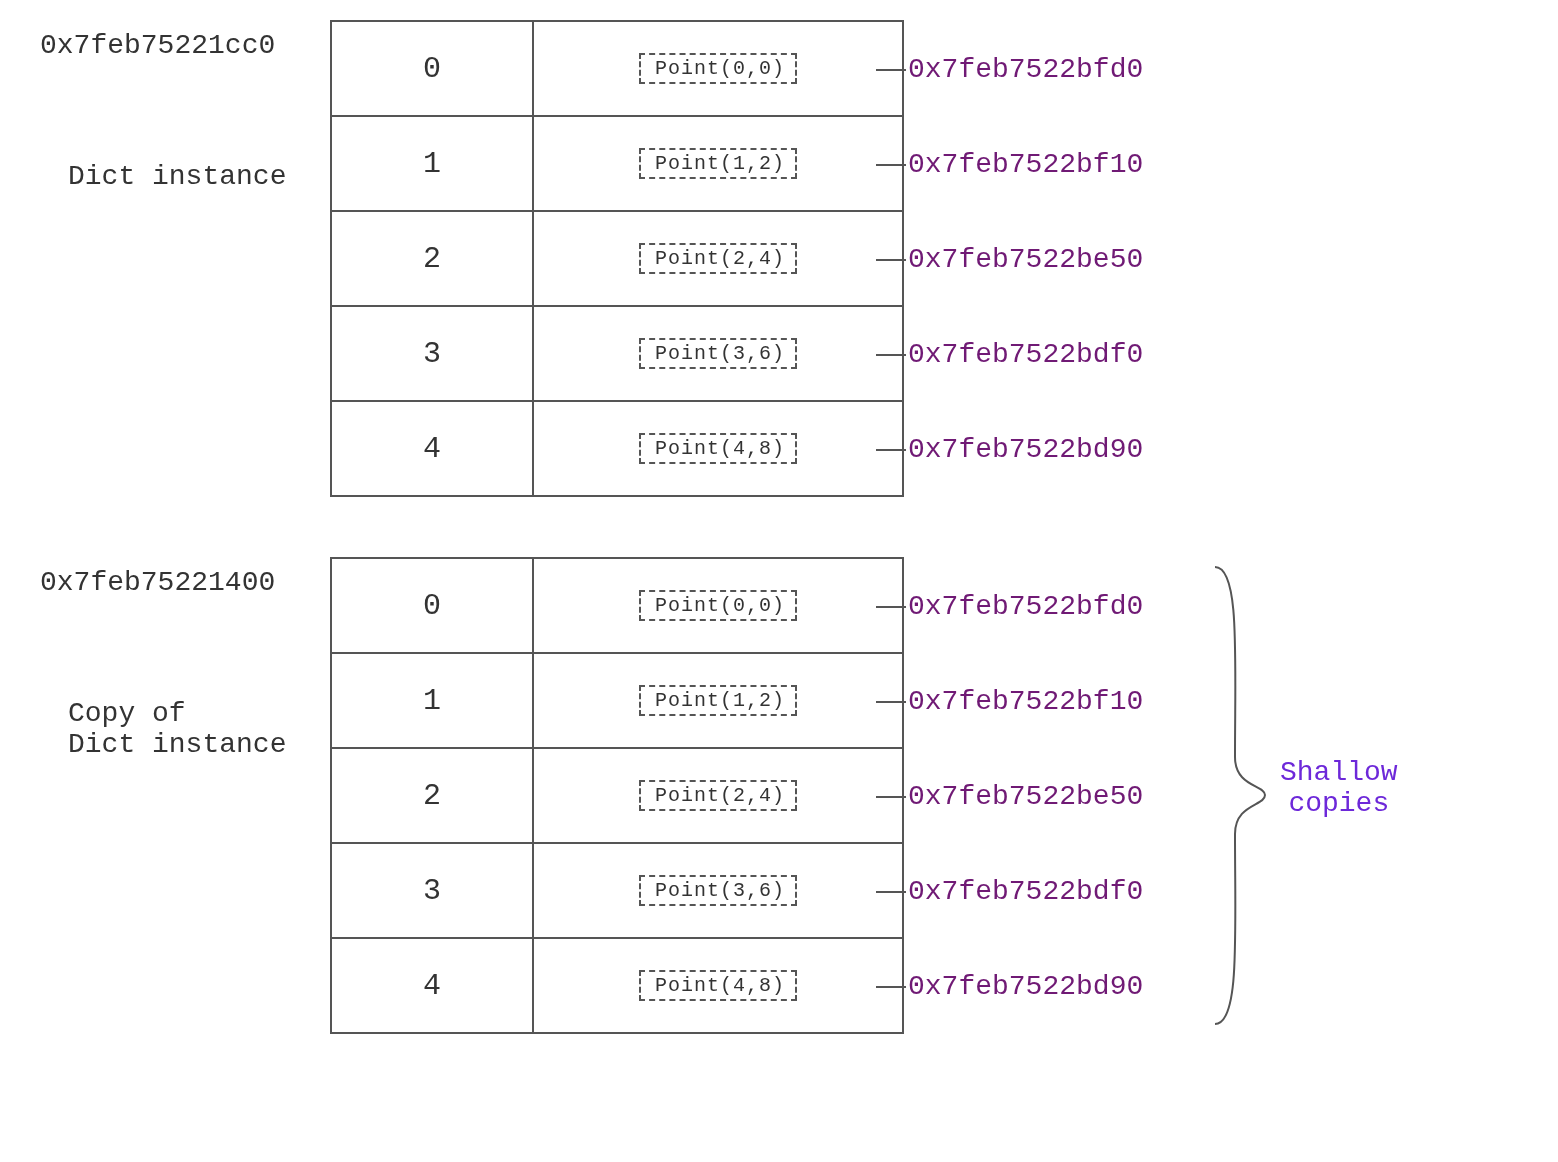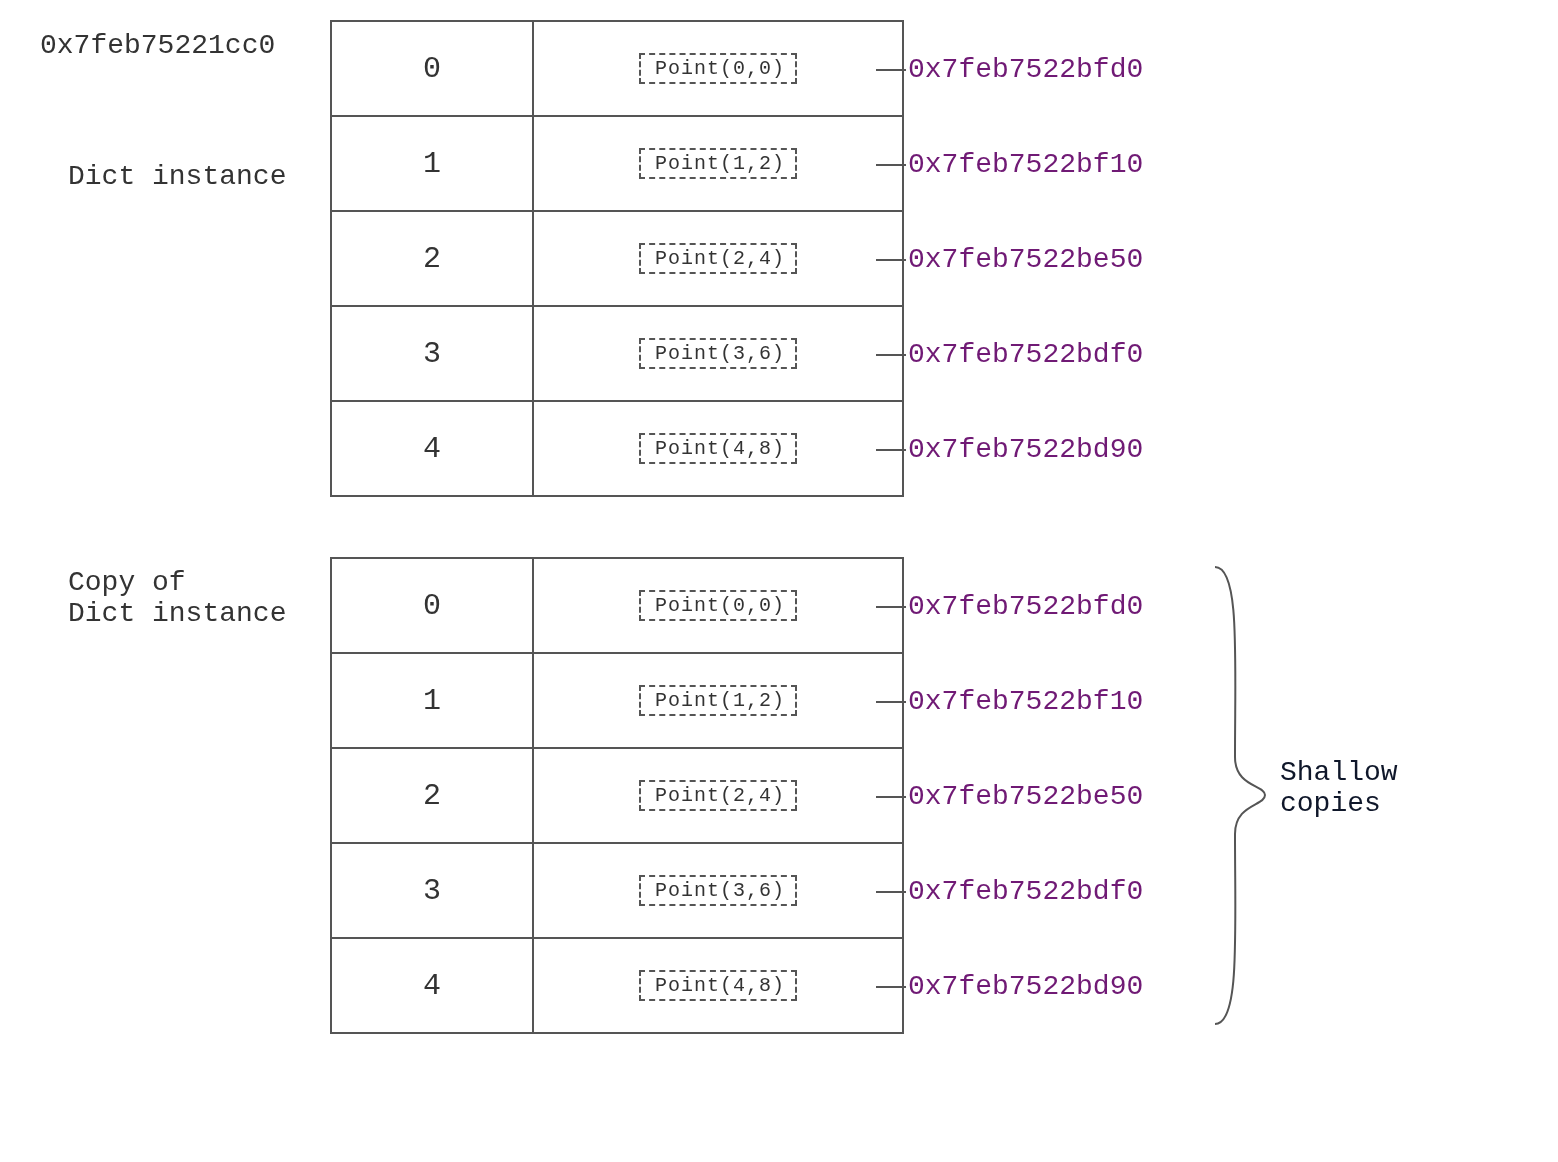--- a/index.html
+++ b/index.html
@@ -91,22 +91,23 @@
     font-size: 28px;
     white-space: nowrap;
     color: #701a75;
   }
   .right-area {
     position: relative;
   }
   .brace {
     position: absolute;
     font-size: 28px;
-    color: #0f172a;
+    color: #6d28d9;
     white-space: nowrap;
+    text-align: center;
   }
   
   .brace-svg {
     position: absolute;
     pointer-events: none;
   }
 </style>
 </head>
 <body>
 
@@ -158,20 +159,21 @@
             <span class="connector"></span>
             <span class="addr-right">0x7feb7522bd90</span>
           </div>
         </div>
       </div>
     </div>
   </div>
 
   <div class="section">
     <div class="left-labels">
+      <div class="addr">0x7feb75221400</div>
       <div class="caption">Copy of
 Dict instance</div>
     </div>
     <div class="right-area">
       <div class="table">
         <div class="row">
           <div class="cell-key">0</div>
           <div class="cell-val">
             <span class="point-box">Point(0,0)</span>
             <span class="connector"></span>

